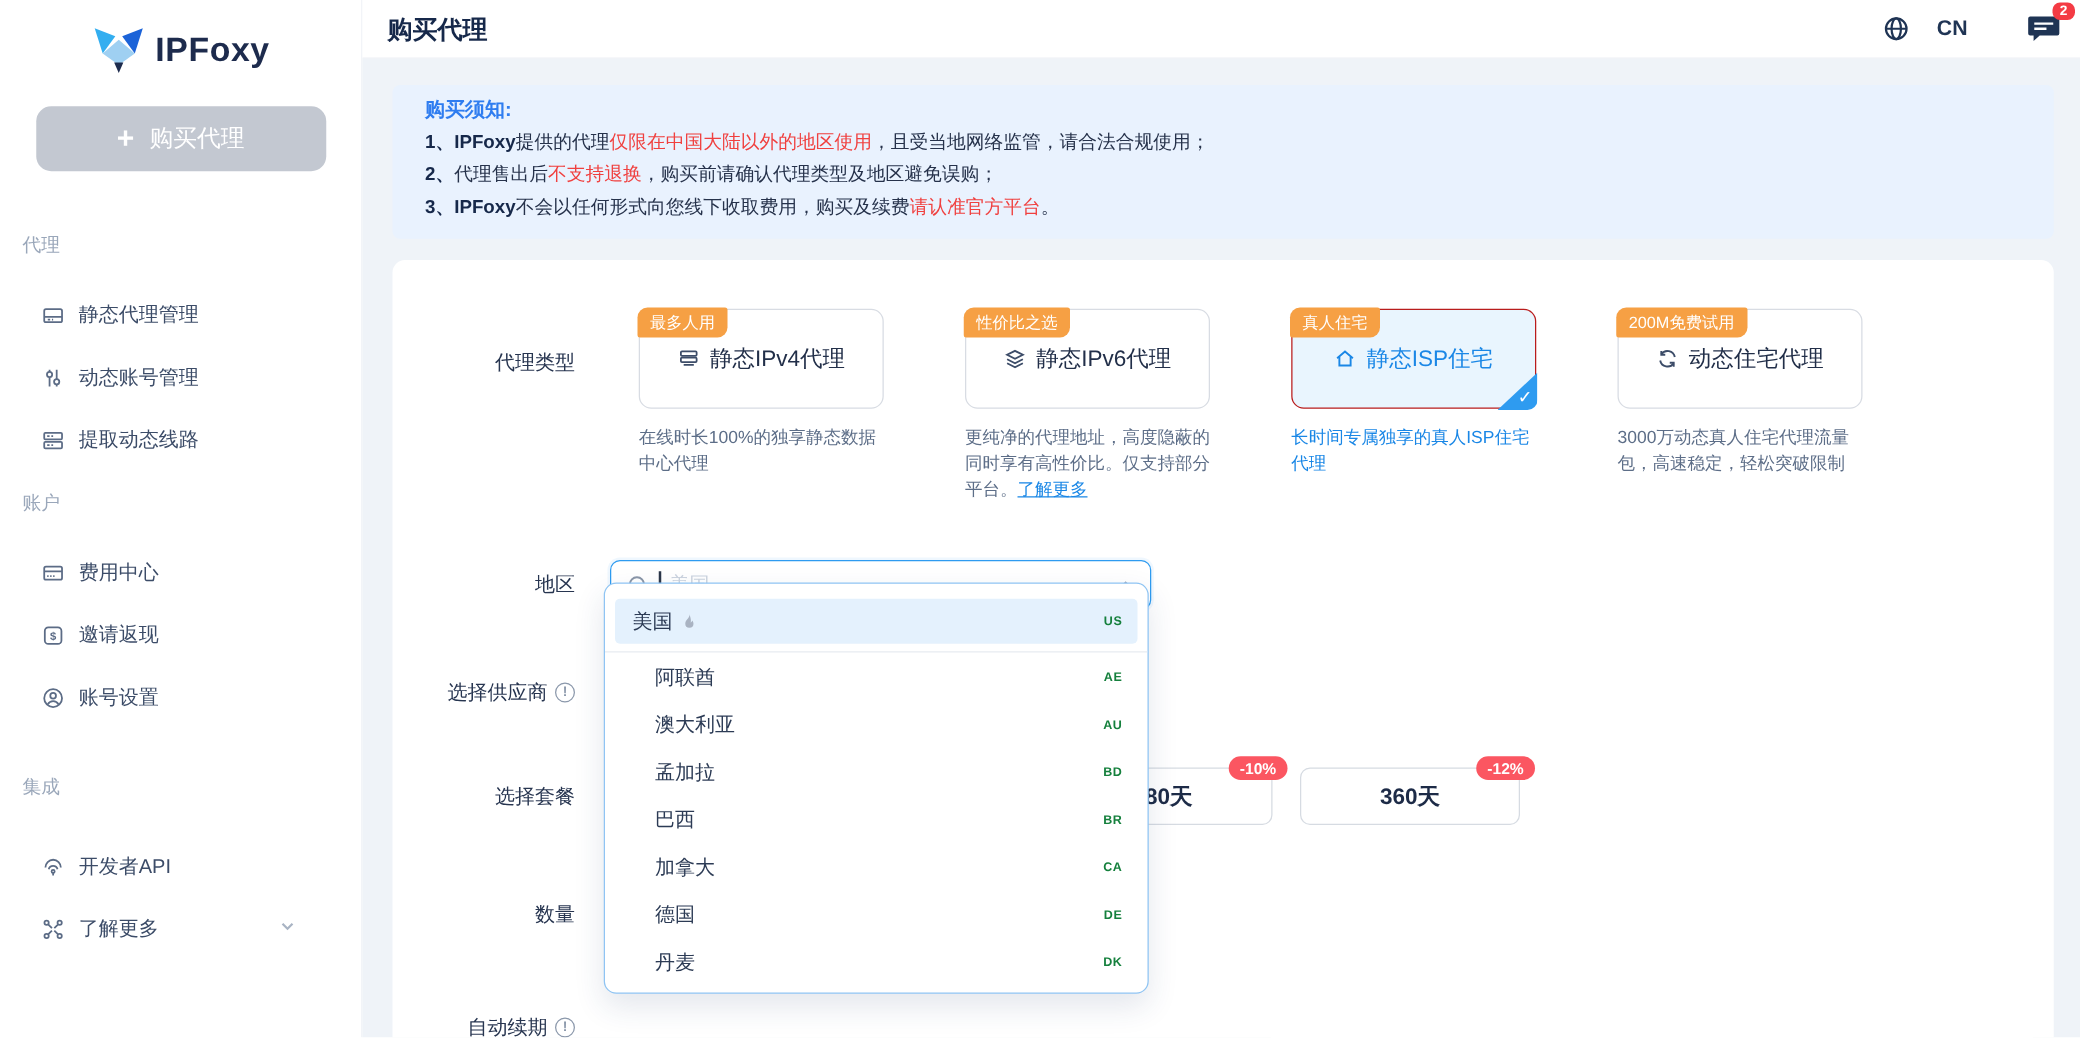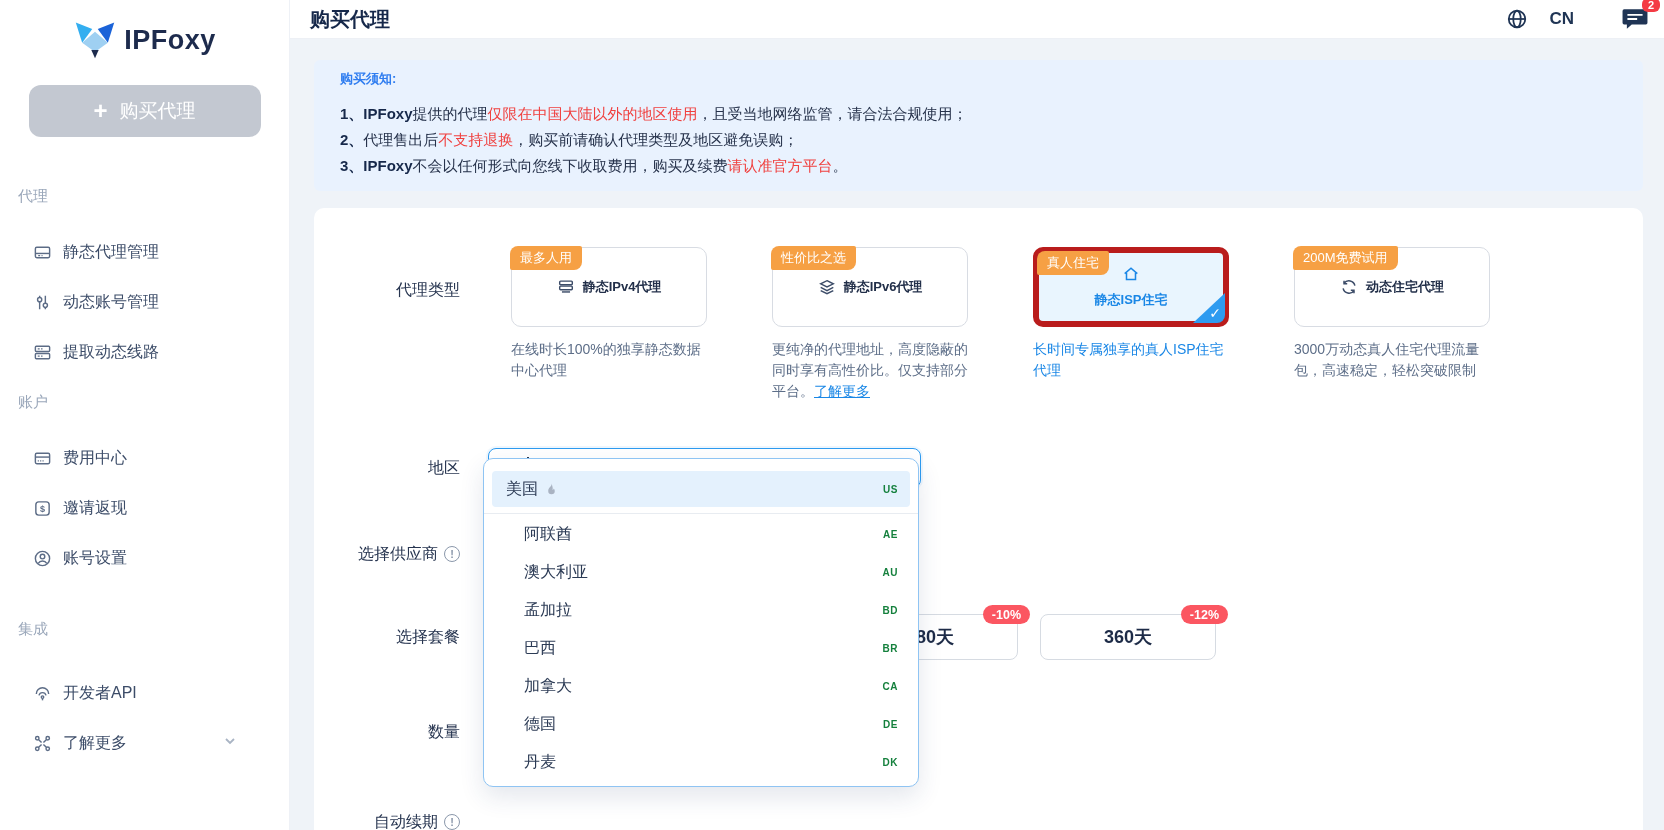--- a/index.html
+++ b/index.html
@@ -34,45 +34,45 @@
   .topbar-right { margin-left:auto; display:flex; align-items:center; gap:46px; }
   .lang { display:flex; align-items:center; gap:21px; font-size:17px; font-weight:bold; color:#1f3454; cursor:pointer; }
   .chat-wrap { position:relative; cursor:pointer; width:30px; height:26px; }
   .chat-badge { position:absolute; top:-8px; right:-10px; background:#f43b44; color:#fff; font-size:11px;
                 font-weight:bold; padding:1px 6px; border-radius:6px; }
 
   .content { flex:1; background:#eff3f8; padding:21px 21px 0 24px; position:relative; }
 
   
   .notice { background:#e9f2fe; border-radius:6px; padding:10px 26px 12px; }
-  .notice-title { color:#2f7df0; font-size:13px; font-weight:bold; margin-bottom:13px; }
+  .notice-title { color:#2f7df0; font-size:16px; font-weight:bold; margin-bottom:2px; }
   .notice-line { font-size:15px; color:#26324b; line-height:26px; }
   .n-b { font-weight:bold; color:#16284a; }
   .n-red { color:#f0403f; }
 
   
   .panel { margin-top:17px; background:#fff; border-radius:10px 10px 0 0; height:622px; padding-top:39px; }
   .form-row { display:flex; align-items:center; }
   .form-row.top { align-items:flex-start; }
   .row-label { width:146px; flex-shrink:0; display:flex; justify-content:flex-end; align-items:center;
                font-size:16px; color:#273550; white-space:nowrap; }
   .row-ctl { margin-left:28px; }
   .info { width:16px; height:16px; border:1.5px solid #8b98ab; border-radius:50%; color:#8b98ab;
           font-size:11px; font-weight:bold; display:inline-flex; align-items:center; justify-content:center;
           margin-left:6px; flex-shrink:0; }
 
   
   .cards { display:flex; gap:42px; }
   .card-wrap { width:196px;margin-left:23px; }
   .card { position:relative; height:80px; background:#fff; border:1px solid #d8dce3; border-radius:10px;
           display:flex; align-items:center; justify-content:center; gap:8px; cursor:pointer; }
-  .card.selected { border:6px solid #b91c1c; background:#e9f5fe;flex-direction:column; }
+  .card.selected { border:1px solid #b91c1c; background:#e9f5fe; }
   .card-badge { position:absolute; top:-2px; left:-2px; background:#f6a044; color:#fff; font-size:13px;
                 padding:3px 10px; border-radius:8px 2px 8px 2px; white-space:nowrap; }
-  .card-title { font-size:13px; font-weight:bold; color:#222f49; }
+  .card-title { font-size:18px; font-weight:normal; color:#222f49; }
   .card.selected .card-title { color:#1a87e6; }
   .corner { position:absolute; right:-2px; bottom:-2px; width:0; height:0; border-style:solid;
             border-width:0 0 30px 32px; border-color:transparent transparent #2e9bf0 transparent;
             border-bottom-right-radius:8px; }
   .corner-check { position:absolute; right:2px; bottom:0px; color:#fff; font-size:14px; font-weight:bold; }
   .card-desc { margin-top:12px; font-size:14px; color:#5d6e88; line-height:1.5; }
   .card-desc.blue { color:#1a87e6; }
   .link { color:#1a87e6; text-decoration:underline; cursor:pointer; }
 
   

